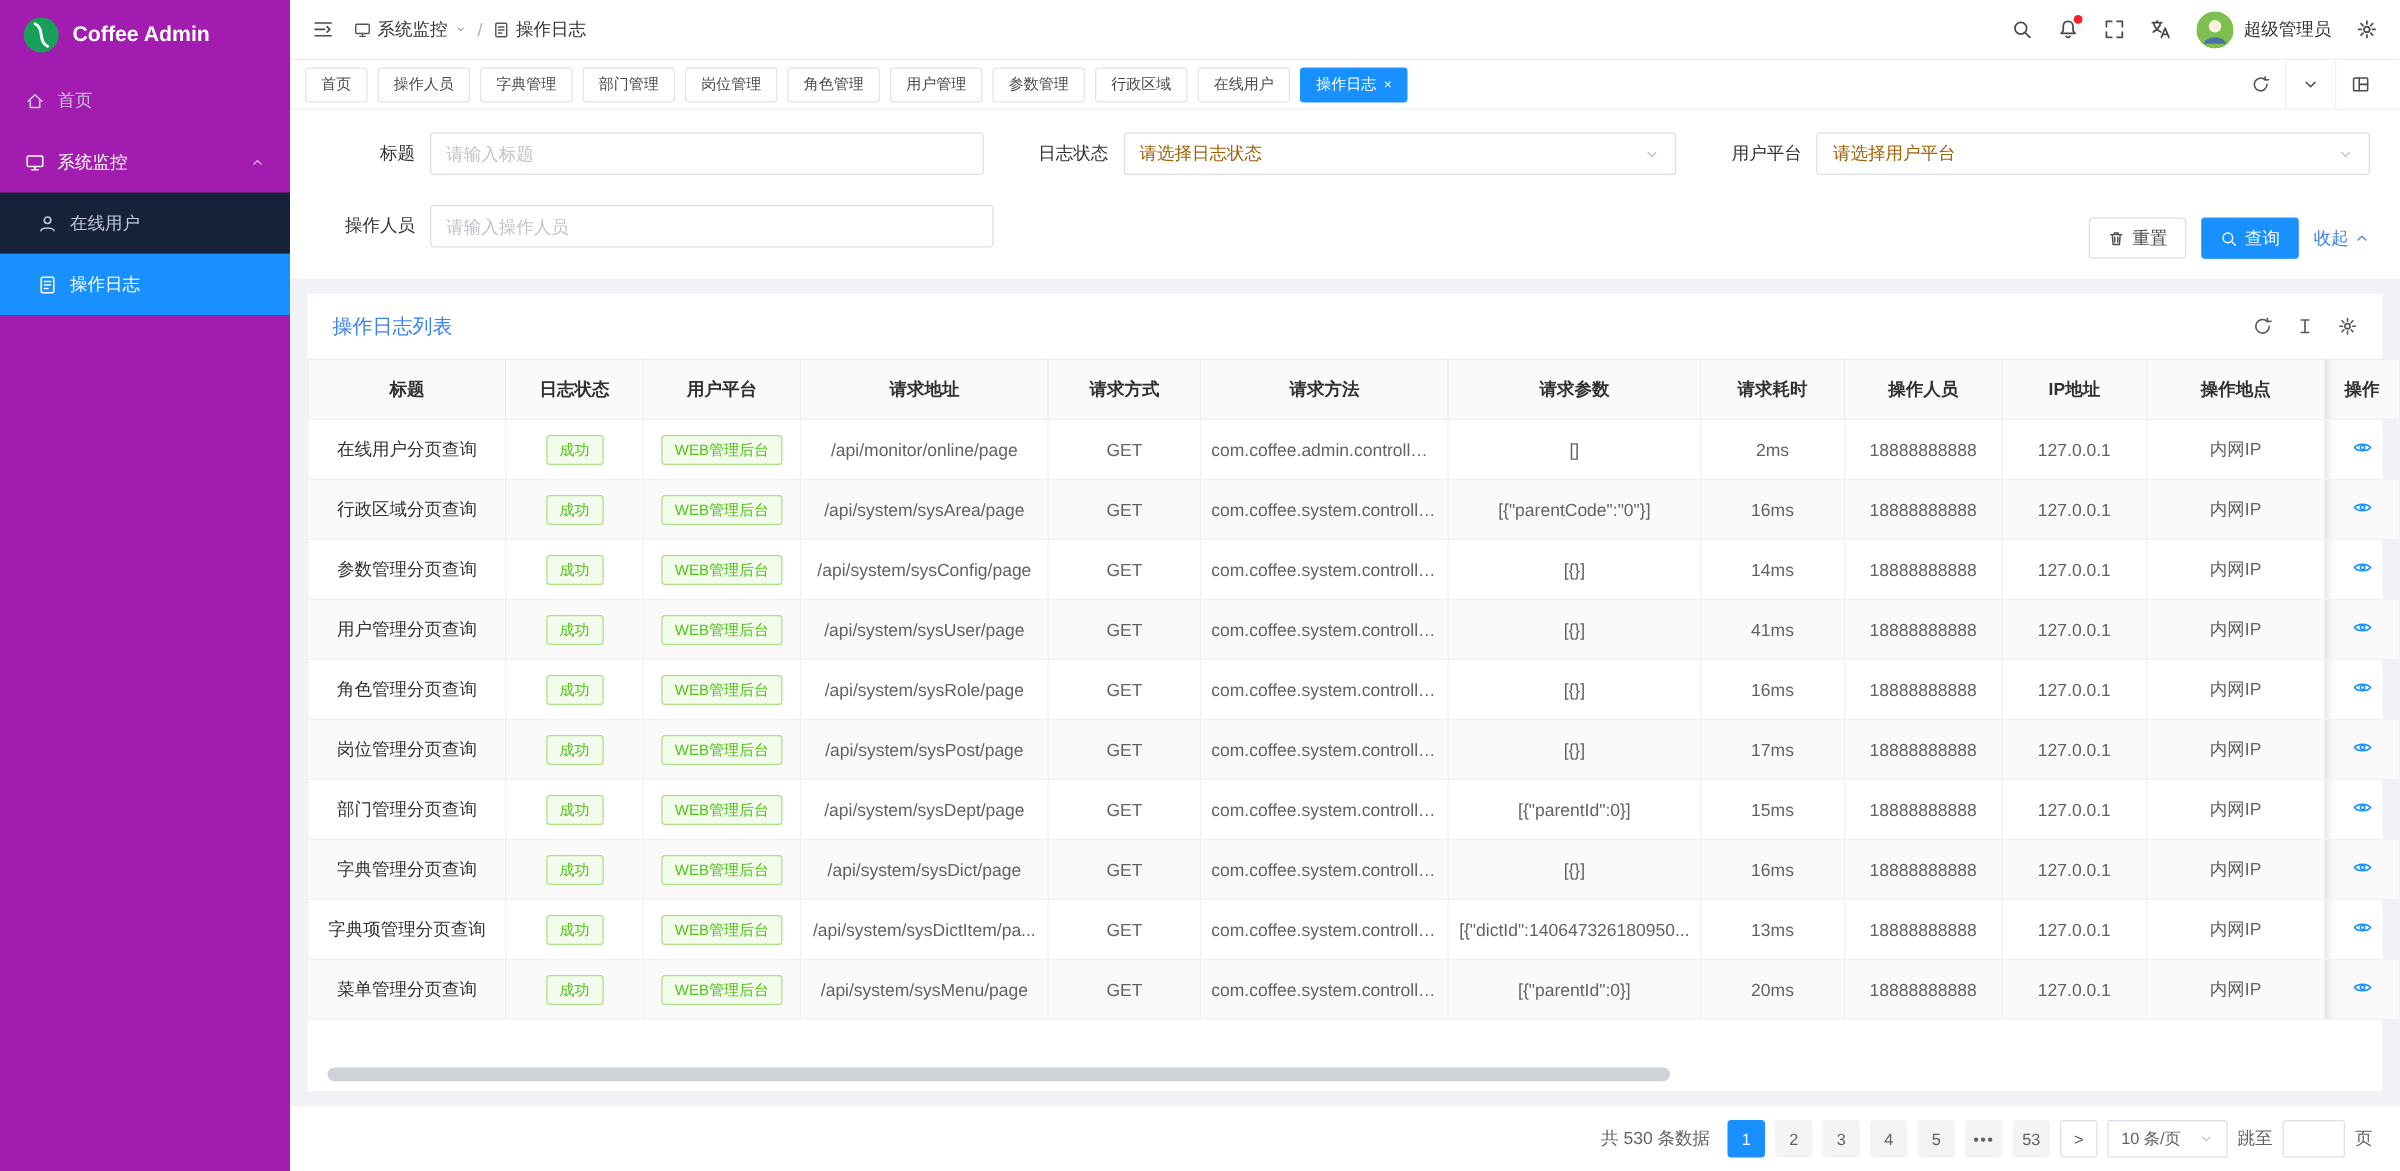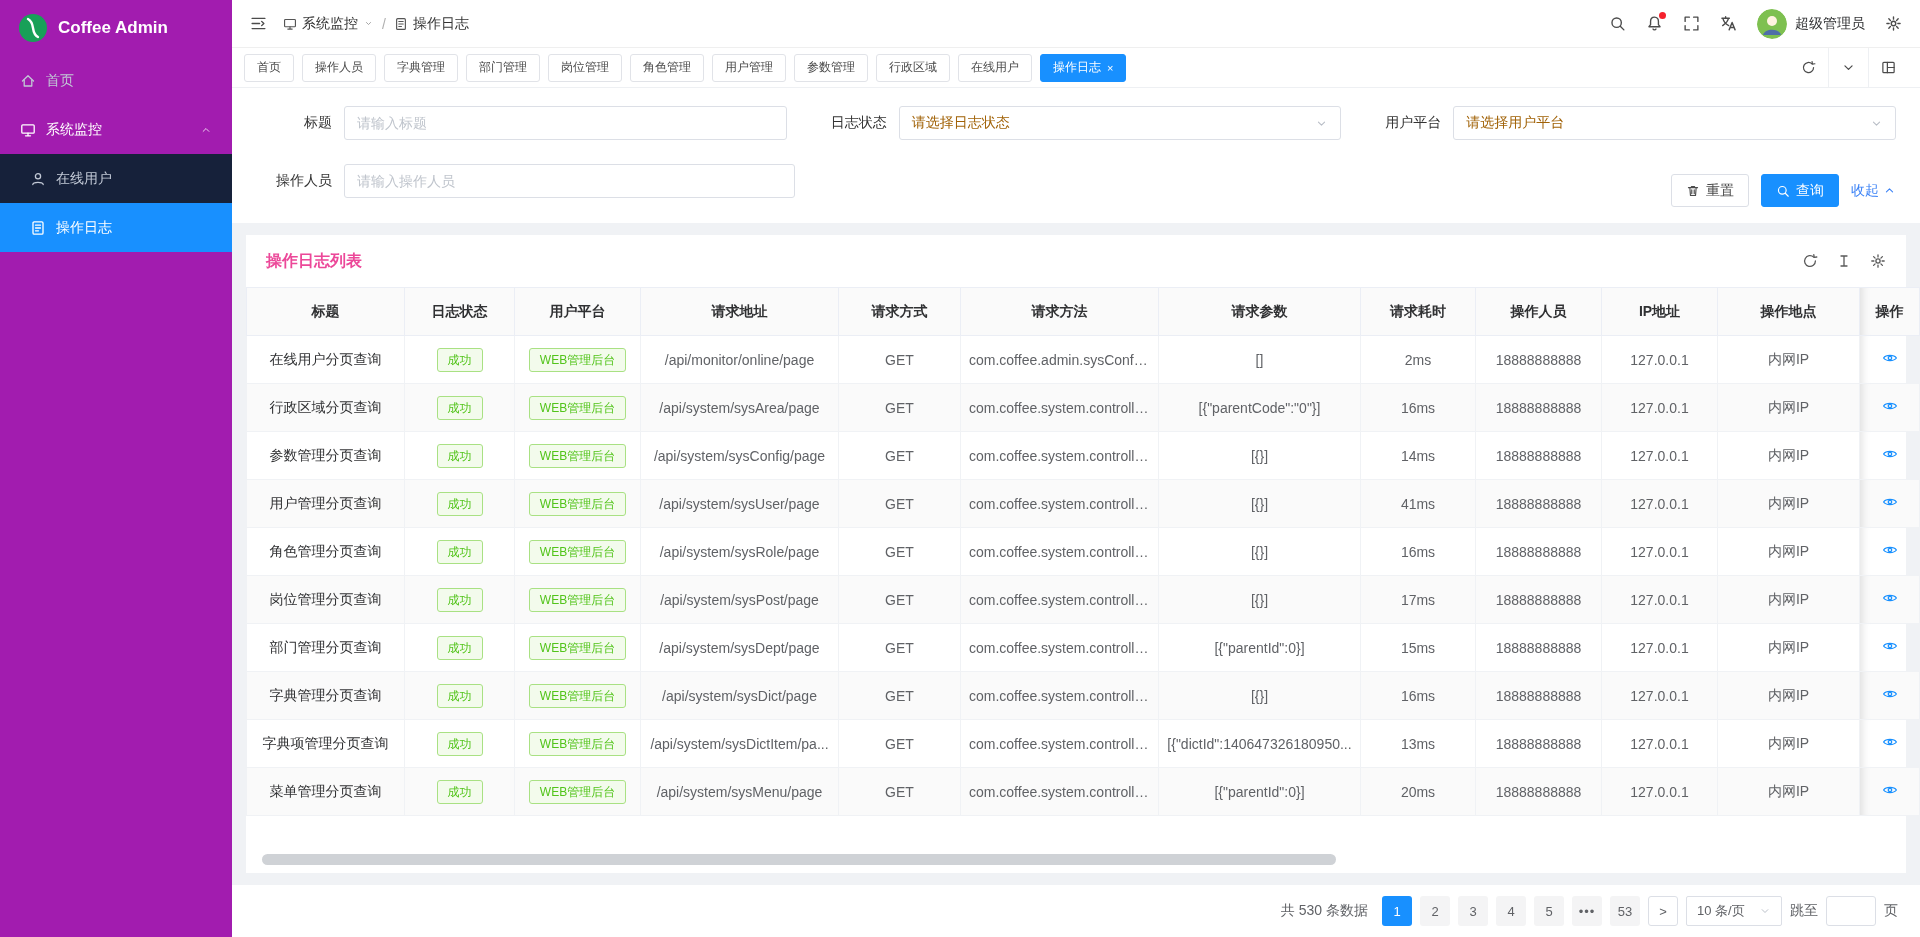--- a/index.html
+++ b/index.html
@@ -62,21 +62,21 @@
   .f-actions { flex:2; display:flex; align-items:center; justify-content:flex-end; gap:12px;margin-top:20px; }
   .btn { height:33px; padding:0 14px; display:inline-flex; align-items:center; gap:6px; border:1px solid #dcdfe6; border-radius:3px; background:#fff; color:#4b4b4b; font-size:14px; font-family:inherit; cursor:pointer; }
   .btn .icon { font-size:14px; }
   .btn.primary { background:#1890ff; border-color:#1890ff; color:#fff; }
   .link-btn { display:inline-flex; align-items:center; gap:4px; color:#3b82f6; font-size:14px; cursor:pointer; }
   .link-btn .icon { font-size:13px; }
 
   
   .table-card { flex:1; margin:12px 14px; background:#fff; display:flex; flex-direction:column; min-height:0; }
   .panel-header { height:52px; flex-shrink:0; display:flex; align-items:center; padding:0 20px; }
-  .panel-title { font-size:16px; font-weight:bold; color:#ec4899; }
+  .panel-title { font-size:16px; font-weight:normal; color:#3b82f6; }
   .panel-tools { margin-left:auto; display:flex; align-items:center; gap:18px; }
   .panel-tools .icon { font-size:16px; color:#595959; cursor:pointer; }
   .table-wrap { padding:0 0 0 0; }
   table { width:100%; border-collapse:collapse; table-layout:fixed; }
   thead th { height:48px; background:#fafafa; border:1px solid #ebeef5; font-size:14px; font-weight:bold; color:#303133; text-align:center; padding:0 8px; overflow:hidden; white-space:nowrap; }
   tbody td { height:48px; border:1px solid #f0f2f5; font-size:14px; color:#606266; text-align:center; padding:0 8px; overflow:hidden; white-space:nowrap; text-overflow:ellipsis; }
   tbody tr:nth-child(even) { background:#fafafa; }
   td.cell-title { color:#303133; }
   .badge { display:inline-block; padding:2px 10px; font-size:12px; line-height:18px; color:#52c41a; background:#f3fbec; border:1px solid #a9e183; border-radius:3px; white-space:nowrap; }
   th.action, td.action { border-left:1px solid #e4e7ed; box-shadow:inset 10px 0 8px -8px rgba(0,0,0,.12); }
@@ -411,21 +411,21 @@
               <th class="action">操作</th>
             </tr>
           </thead>
         <tbody id="tbody">
             <tr>
               <td class="cell-title">在线用户分页查询</td>
               <td class="cell-status"><span class="badge">成功</span></td>
               <td class="cell-platform"><span class="badge">WEB管理后台</span></td>
               <td class="cell-url">/api/monitor/online/page</td>
               <td class="cell-method">GET</td>
-              <td class="cell-handler">com.coffee.admin.sysConfig...</td>
+              <td class="cell-handler">com.coffee.admin.controller...</td>
               <td class="cell-params">[]</td>
               <td class="cell-duration">2ms</td>
               <td class="cell-operator">18888888888</td>
               <td class="cell-ip">127.0.0.1</td>
               <td class="cell-location">内网IP</td>
               <td class="action"><span class="eye">
                   <svg viewBox="0 0 16 16" width="1em" height="1em" fill="none" stroke="currentColor" stroke-width="1.3" stroke-linecap="round" stroke-linejoin="round">
                     <path d="M1.6 8C4 4.6 12 4.6 14.4 8 12 11.4 4 11.4 1.6 8Z"></path>
                     <circle cx="8" cy="8" r="1.7"></circle>
                   </svg>

